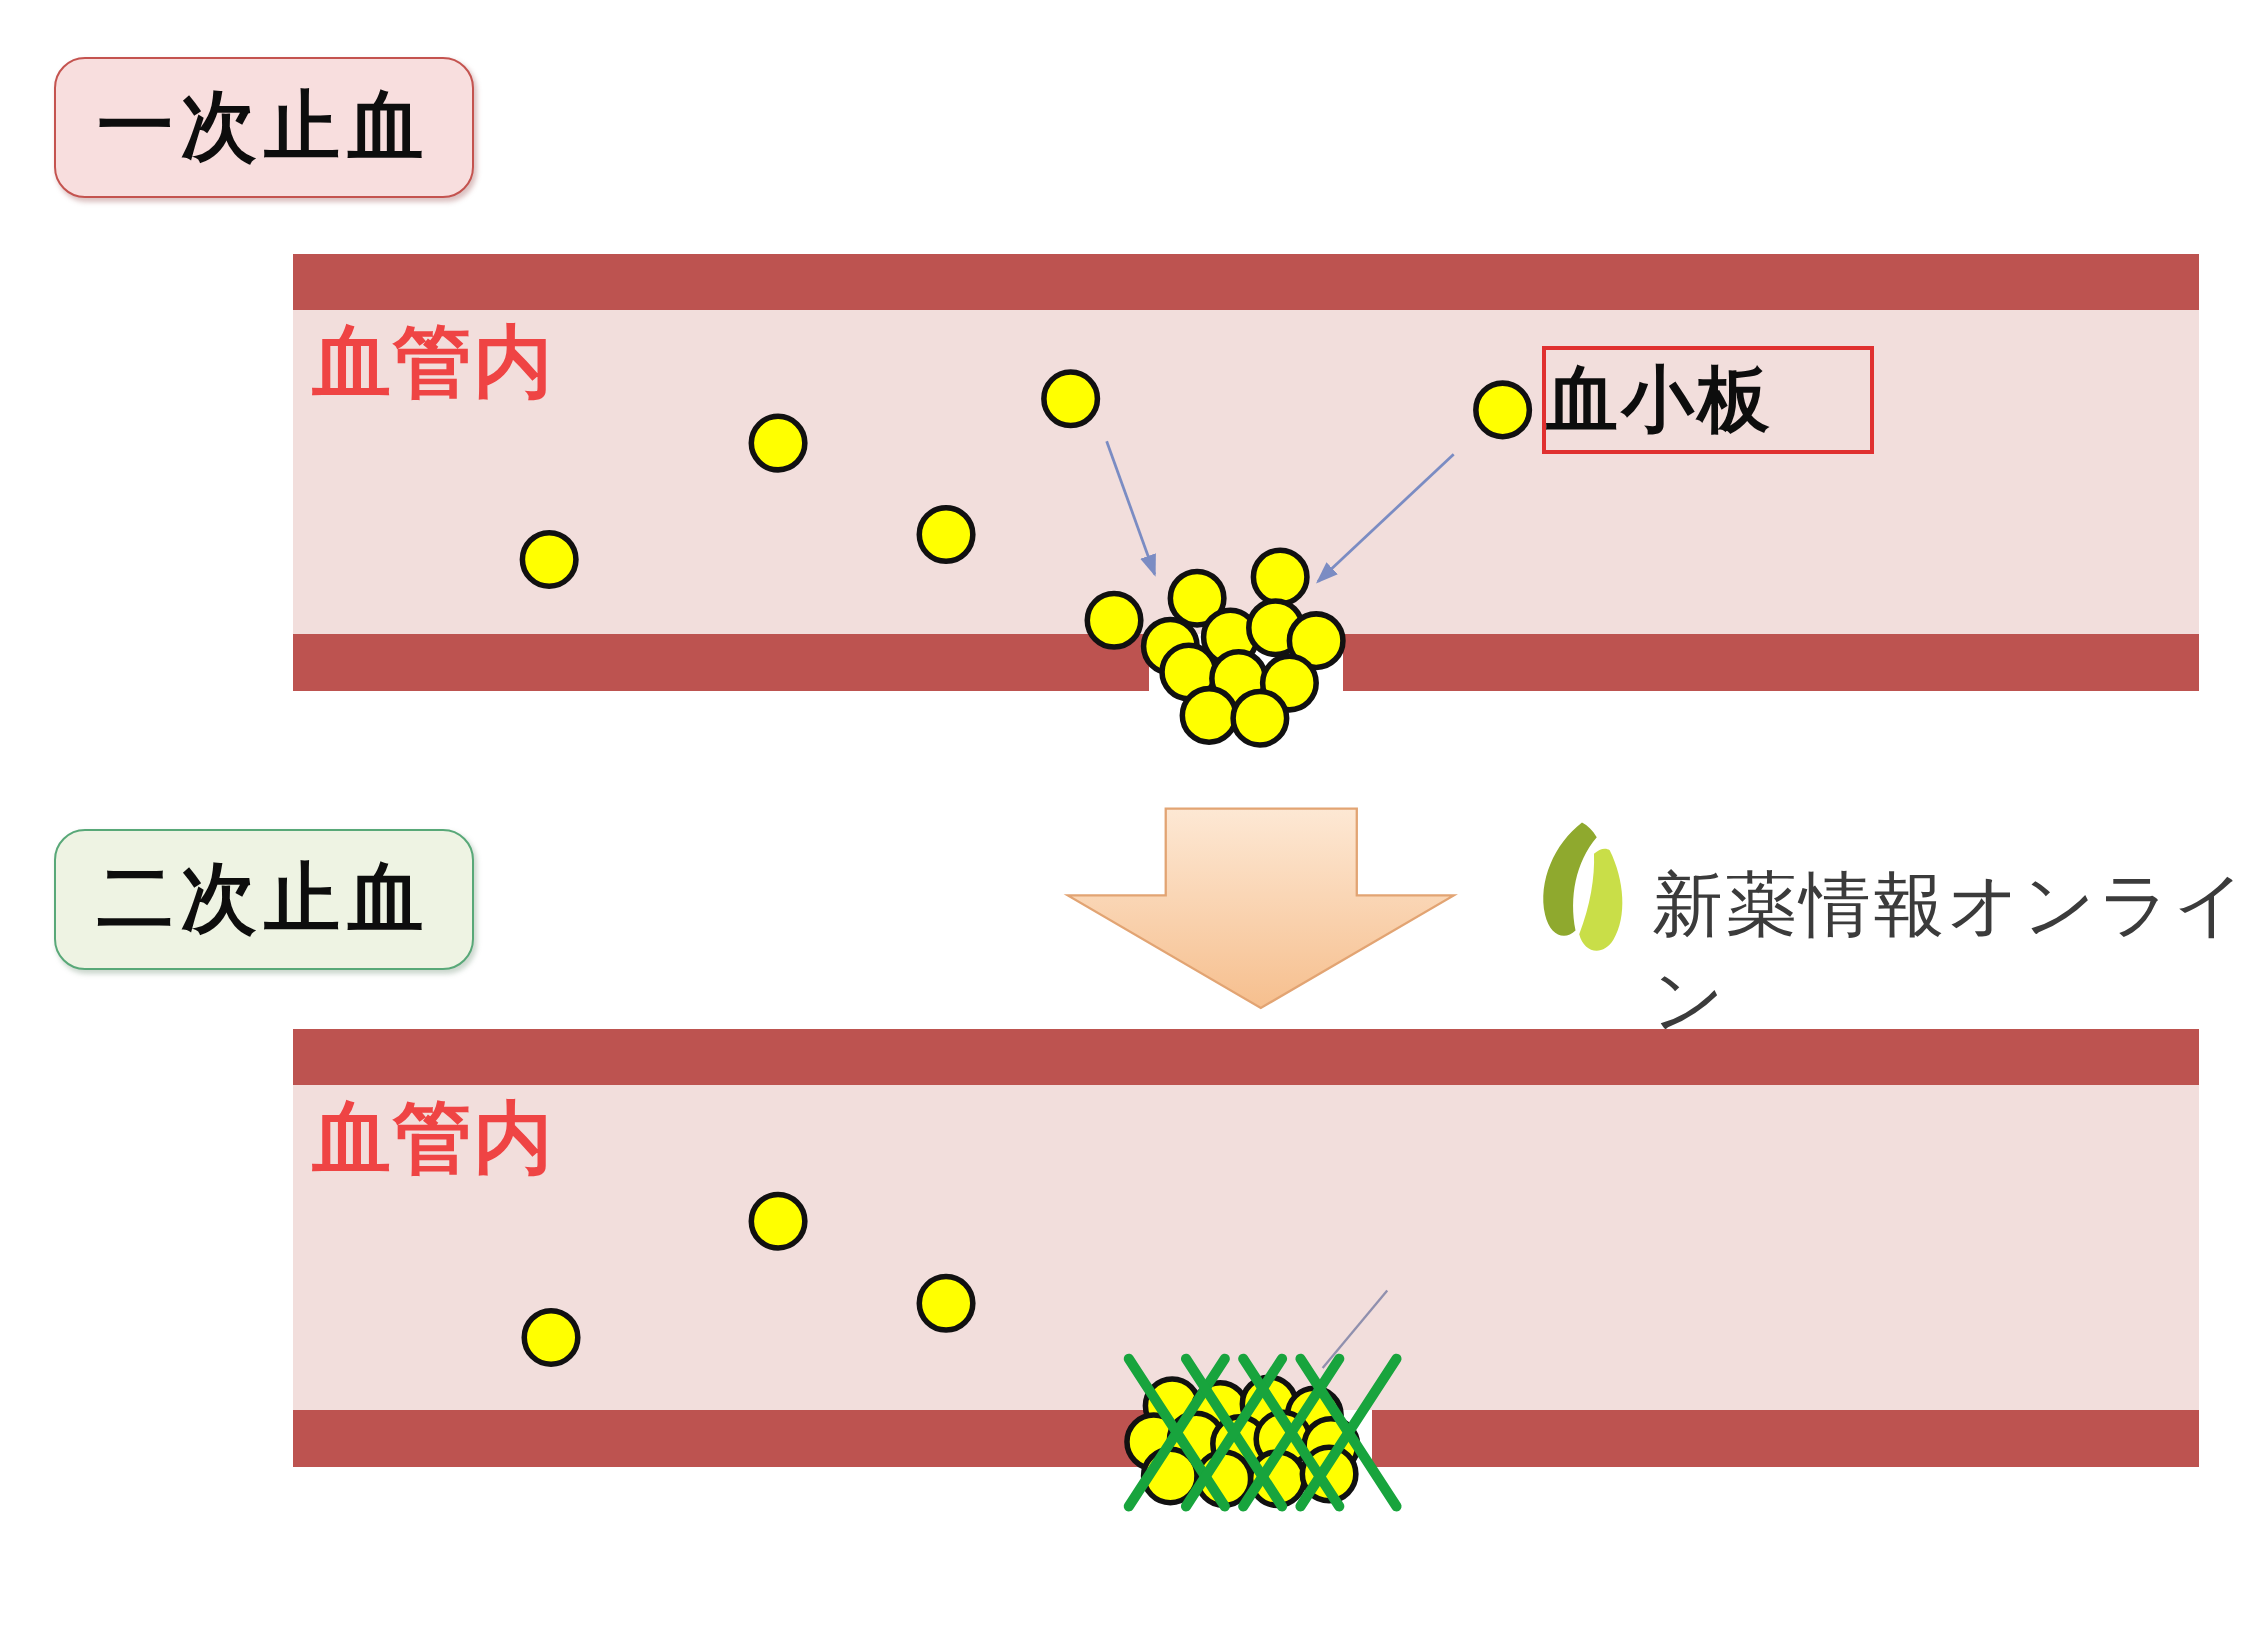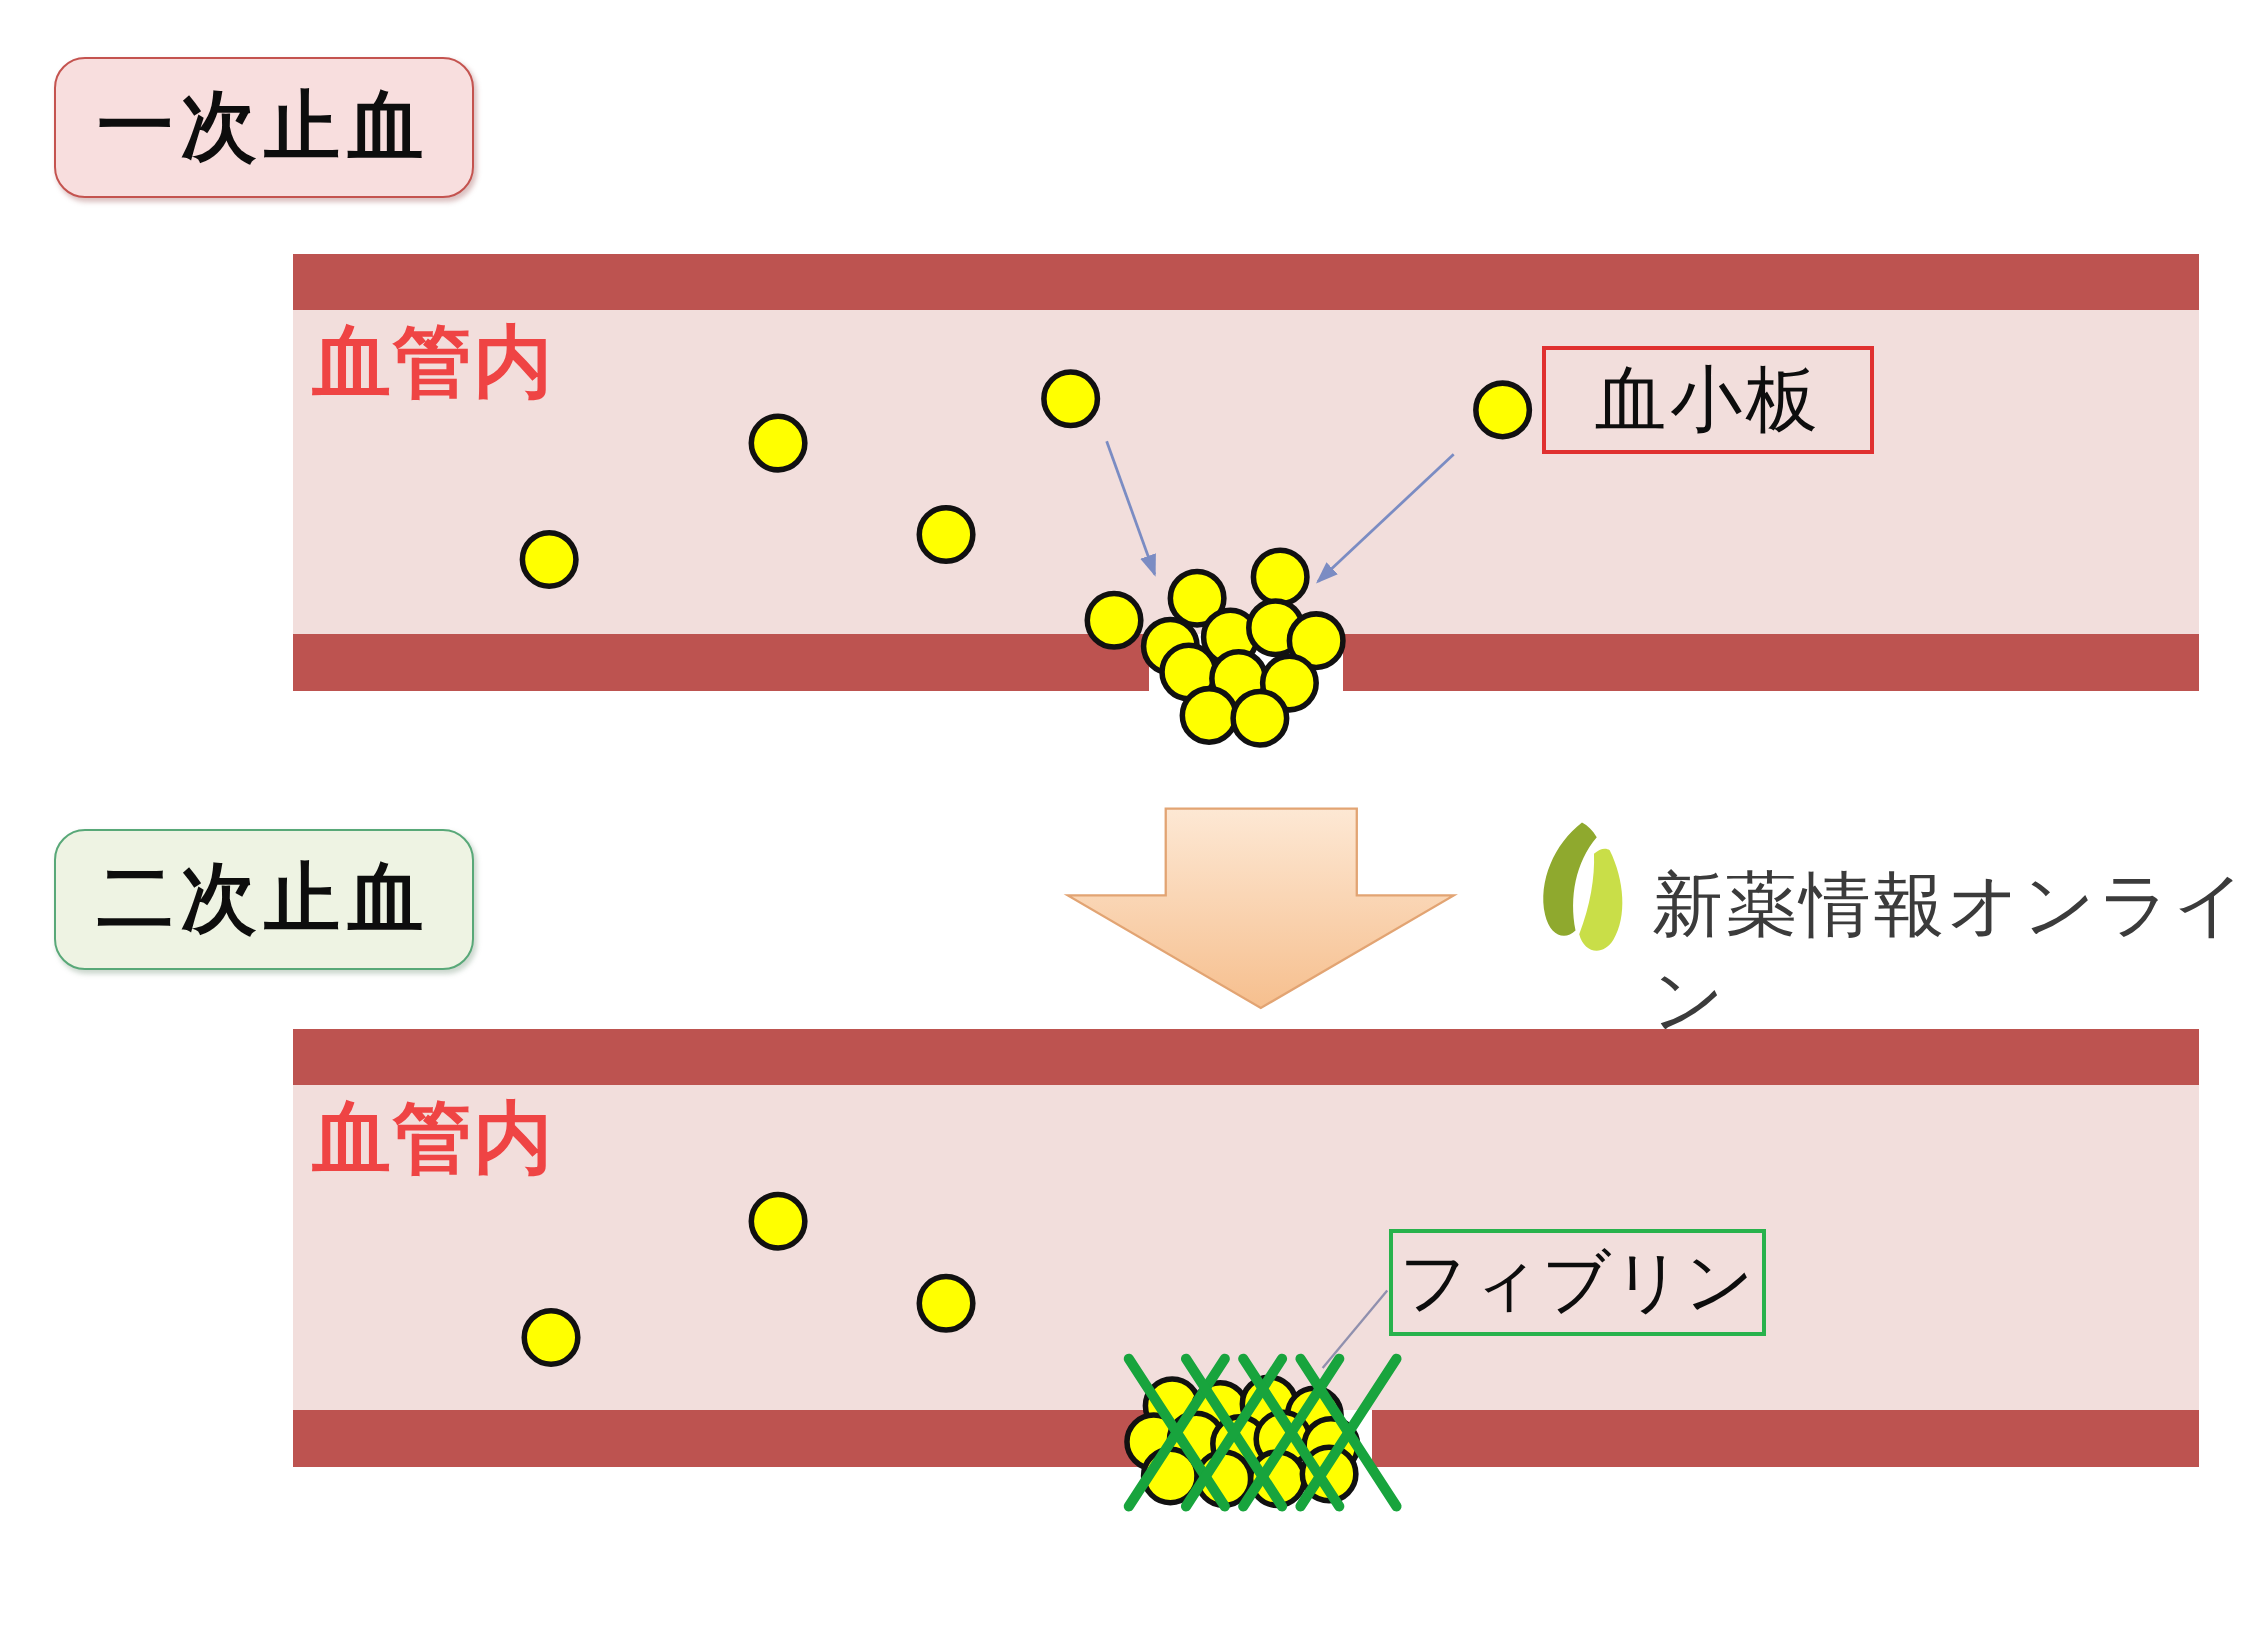--- a/index.html
+++ b/index.html
@@ -7,21 +7,21 @@
   .abs{position:absolute;}
   .wall{background:var(--vessel-wall);}
   .lumen{background:var(--vessel-lumen);}
   .stage-box{display:flex;align-items:center;justify-content:center;font-weight:bold;
              font-size:76px;letter-spacing:7.4px;color:#0d0d0d;border-radius:31px;box-sizing:border-box;}
   #stage1{left:54px;top:57px;width:420px;height:141px;background:var(--primary-box-fill);
           border:2.8px solid var(--primary-box-border);box-shadow:2.8px 3.7px 5.5px rgba(160,90,90,.38);}
   #stage2{left:54px;top:829px;width:420px;height:141px;background:var(--secondary-box-fill);
           border:2.8px solid var(--secondary-box-border);box-shadow:2.8px 3.7px 5.5px rgba(110,140,115,.35);align-items:center;}
   .vessel-label{font-weight:bold;font-size:79px;color:#ef4444;letter-spacing:1.8px;line-height:1.1;}
-  .ann-box{display:flex;align-items:center;justify-content:center;font-weight:normal;
+  .ann-box{display:flex;align-items:center;justify-content:flex-start;font-weight:bold;
            color:#0d0d0d;box-sizing:border-box;}
   #platelet-box{left:1542px;top:346px;width:332px;height:108px;font-size:72px;letter-spacing:3.7px;
                 border:4.6px solid var(--platelet-label-border);}
   #fibrin-box{left:1389px;top:1229px;width:377px;height:107px;font-size:68px;letter-spacing:1.8px;
               border:4.6px solid var(--fibrin-label-border);}
   #thrombus{left:1280px;top:1493px;font-size:92px;font-weight:bold;letter-spacing:9.2px;color:#000;}
   #logo-text{left:1652px;top:858px;font-size:71px;color:var(--logo-text);letter-spacing:2.8px;font-weight:normal;}
   #overlay{position:absolute;left:0;top:0;z-index:5;pointer-events:none;}
   .platelet{fill:var(--platelet-fill);stroke:var(--platelet-stroke);stroke-width:6px;}
   .pointer-line{stroke:var(--pointer-arrow);stroke-width:3px;}
@@ -51,23 +51,20 @@
   <div class="abs vessel-label" style="left:312px;top:319px">血管内</div>
 
   <div class="abs wall" style="left:293px;top:1029px;width:1906px;height:56px"></div>
   <div class="abs lumen" style="left:293px;top:1085px;width:1906px;height:325px"></div>
   <div class="abs wall" style="left:293px;top:1410px;width:856px;height:57px"></div>
   <div class="abs wall" style="left:1372px;top:1410px;width:827px;height:57px"></div>
   <div class="abs vessel-label" style="left:312px;top:1095px">血管内</div>
 
   <div id="platelet-box" class="abs ann-box">
     <span>血小板</span>
-  </div>
-  <div id="fibrin-box" class="abs ann-box">
-    <span>フィブリン</span>
   </div>
 
   <div id="logo-text" class="abs">新薬情報オンライン</div>
 
   <svg id="overlay" width="2253" height="1644" viewBox="0 0 2441 1781">
     <defs>
       <marker id="ah" markerWidth="10" markerHeight="8" refX="7" refY="3" orient="auto" markerUnits="strokeWidth">
         <path d="M0,0 L8,3 L0,6 Z" class="ah-fill"></path>
       </marker>
       <linearGradient id="agrad" x1="0" y1="876" x2="0" y2="1092" gradientUnits="userSpaceOnUse">

